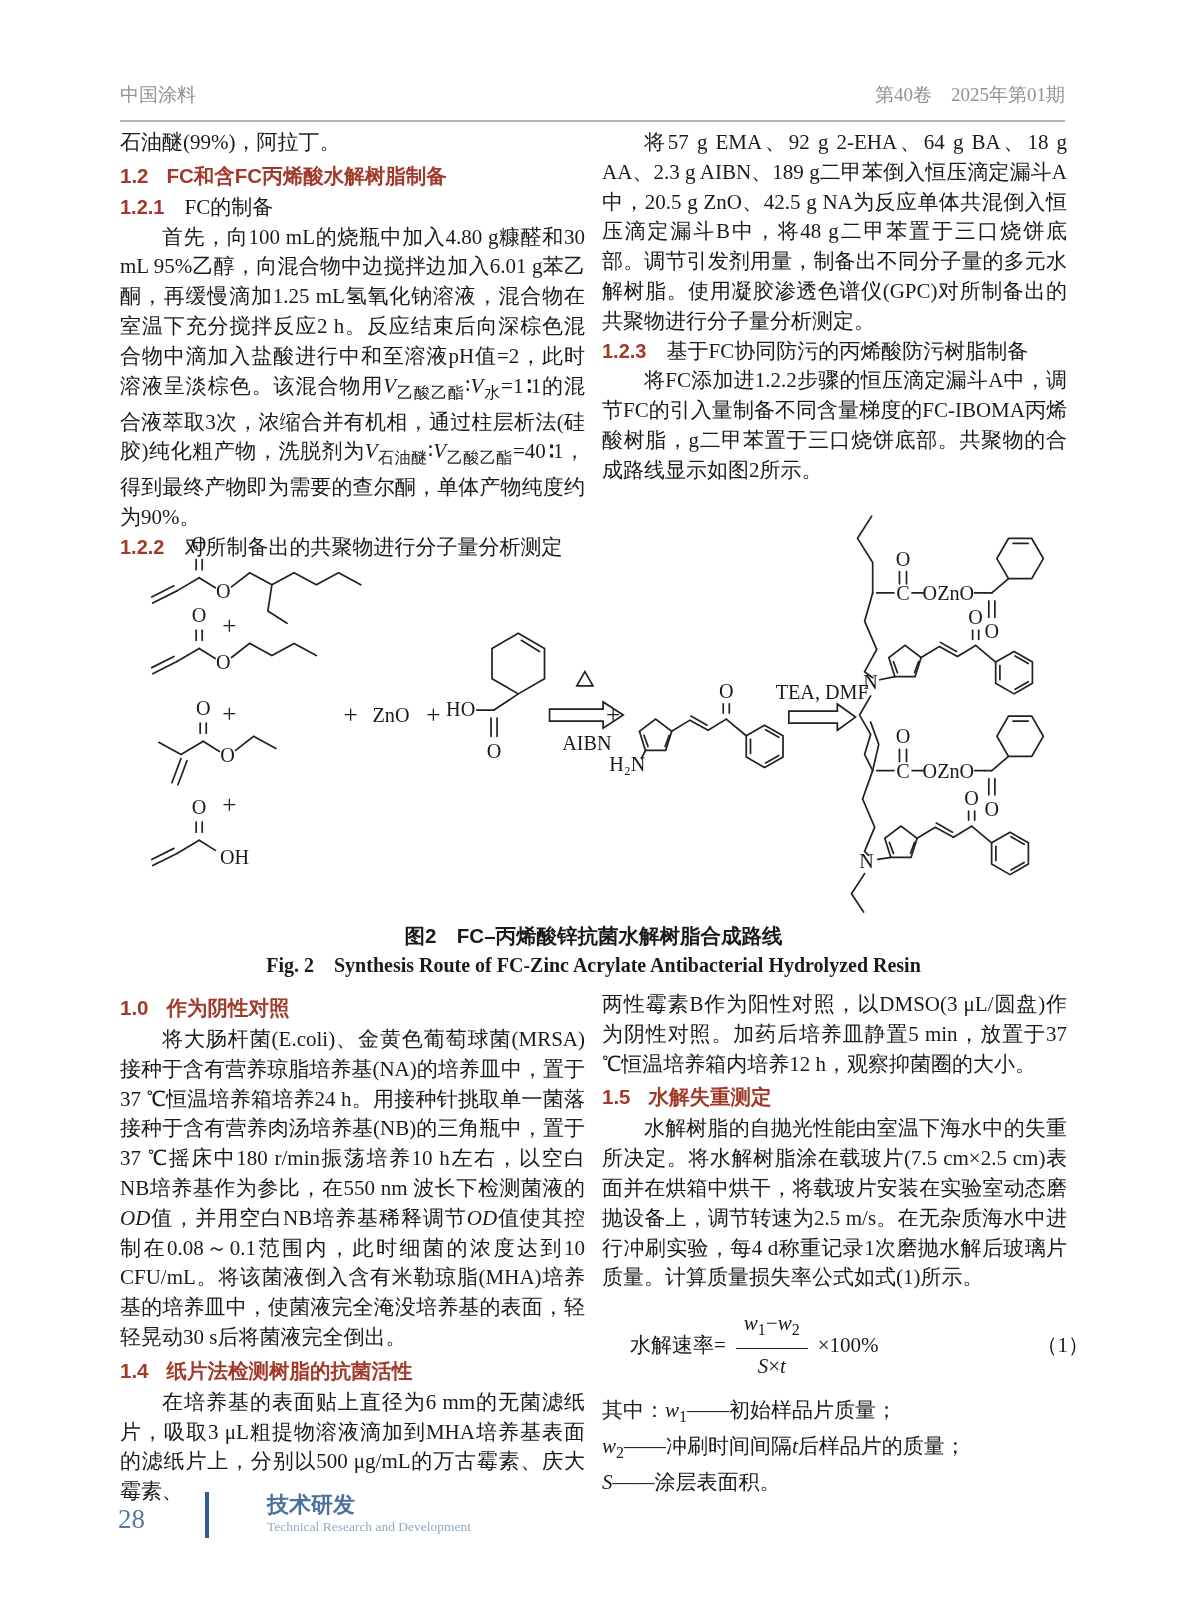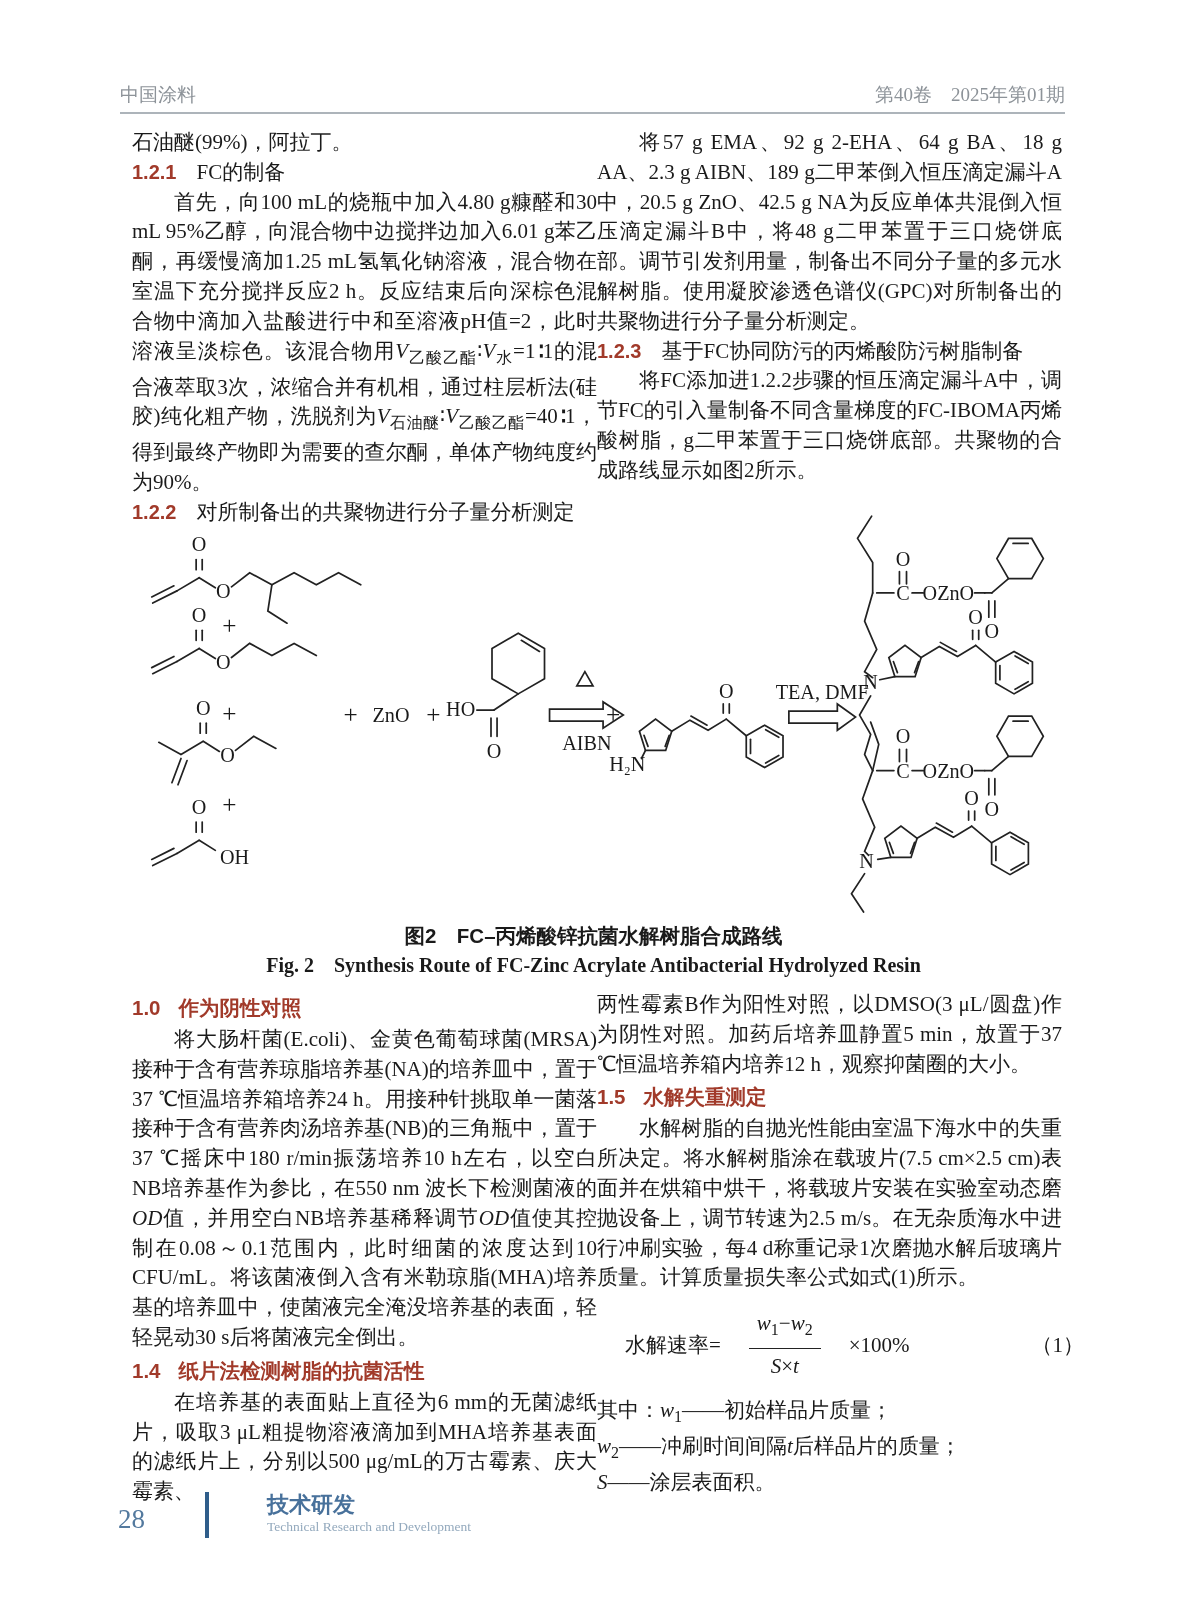--- a/index.html
+++ b/index.html
@@ -3,24 +3,24 @@
 <meta charset="utf-8">
 <style>
   * { margin:0; padding:0; box-sizing:border-box; }
   body { background:#e8e8e8; font-family:"Liberation Serif", serif; }
   .page { position:relative; width:1187px; height:1600px; background:#ffffff; margin:0 auto;
           color:#1a1a1a; overflow:hidden; }
 
   
   .header { position:absolute; top:82px; left:120px; width:945px; display:flex;
             justify-content:space-between; align-items:flex-end; color:#8d9399;
-            font-size:19px; padding-bottom:4px; border-bottom:2.5px solid #adb4ba; }
-
-  
-  .cols { position:absolute; left:132px; width:947px; display:flex; }
+            font-size:19px; padding-bottom:12px; border-bottom:2.5px solid #adb4ba; }
+
+  
+  .cols { position:absolute; left:120px; width:947px; display:flex; gap:17px; }
   .cols-top { top:128px; }
   .cols-bottom { top:990px; }
   .col { width:465px; font-size:21px; line-height:29.8px; text-align:justify; }
   .col p { text-indent:2em; }
   .col p.noindent { text-indent:0; }
   sub { font-size:16px; }
   .it { font-style:italic; }
 
   .h-sec { color:#a13a2a; font-family:"Liberation Sans", sans-serif; font-weight:bold;
            font-size:20.5px; line-height:30px; margin:3px 0 2px; text-indent:0; display:flex; }
@@ -38,21 +38,21 @@
   .scheme text { fill:#1a1a1a; stroke:none; font-family:"Liberation Serif", serif; font-size:20px; }
   .scheme text.plus { font-size:25px; }
   .caption-zh { position:absolute; top:922px; left:0; width:100%; text-align:center;
                 font-family:Liberation Sans, sans-serif; font-weight:bold; font-size:20.5px; }
   .caption-en { position:absolute; top:952px; left:0; width:100%; text-align:center;
                 font-weight:bold; font-size:20px; }
 
   
   .equation { display:flex; align-items:center; margin:16px 0 14px 28px; position:relative;
               width:100%; font-size:21px; }
-  .eq-frac { display:inline-block; text-align:center; margin:0 28px; vertical-align:middle; }
+  .eq-frac { display:inline-block; text-align:center; margin:0 10px; vertical-align:middle; }
   .eq-num { padding:0 8px 3px; border-bottom:1.7px solid #222; }
   .eq-den { padding-top:3px; }
   .eq-no { position:absolute; right:6px; }
   .wherelist { text-indent:0 !important; }
 
   
   .footer { position:absolute; top:1492px; left:118px; display:flex; align-items:center;gap:48px; }
   .footer .pageno { font-size:27px; color:#53799e; margin-right:12px; padding-top:8px; }
   .footer .bar { width:4px; height:46px; background:#2f5d8a; margin-right:10px; }
   .footer .sec-zh { font-family:"Liberation Sans", sans-serif; font-weight:bold; font-size:22px;
@@ -65,20 +65,24 @@
 <div class="page">
 
   <div class="header">
     <span>中国涂料</span>
     <span>第40卷　2025年第01期</span>
   </div>
 
   <div class="cols cols-top">
     <div class="col">
       <p class="noindent">石油醚(99%)，阿拉丁。</p>
+      <div class="h-sec">
+        <span class="num">1.2</span>
+        <span>FC和含FC丙烯酸水解树脂制备</span>
+      </div>
       <div class="h-sub">
         <span class="num">1.2.1</span>
         <span>FC的制备</span>
       </div>
       <p>首先，向100 mL的烧瓶中加入4.80 g糠醛和30 mL 95%乙醇，向混合物中边搅拌边加入6.01 g苯乙酮，再缓慢滴加1.25 mL氢氧化钠溶液，混合物在室温下充分搅拌反应2 h。反应结束后向深棕色混合物中滴加入盐酸进行中和至溶液pH值=2，此时溶液呈淡棕色。该混合物用<span class="it">V</span><sub>乙酸乙酯</sub>∶<span class="it">V</span><sub>水</sub>=1∶1的混合液萃取3次，浓缩合并有机相，通过柱层析法(硅胶)纯化粗产物，洗脱剂为<span class="it">V</span><sub>石油醚</sub>∶<span class="it">V</span><sub>乙酸乙酯</sub>=40∶1，得到最终产物即为需要的查尔酮，单体产物纯度约为90%。</p>
       <div class="h-sub">
         <span class="num">1.2.2</span>
         <span>对所制备出的共聚物进行分子量分析测定</span>
       </div>
     </div>

